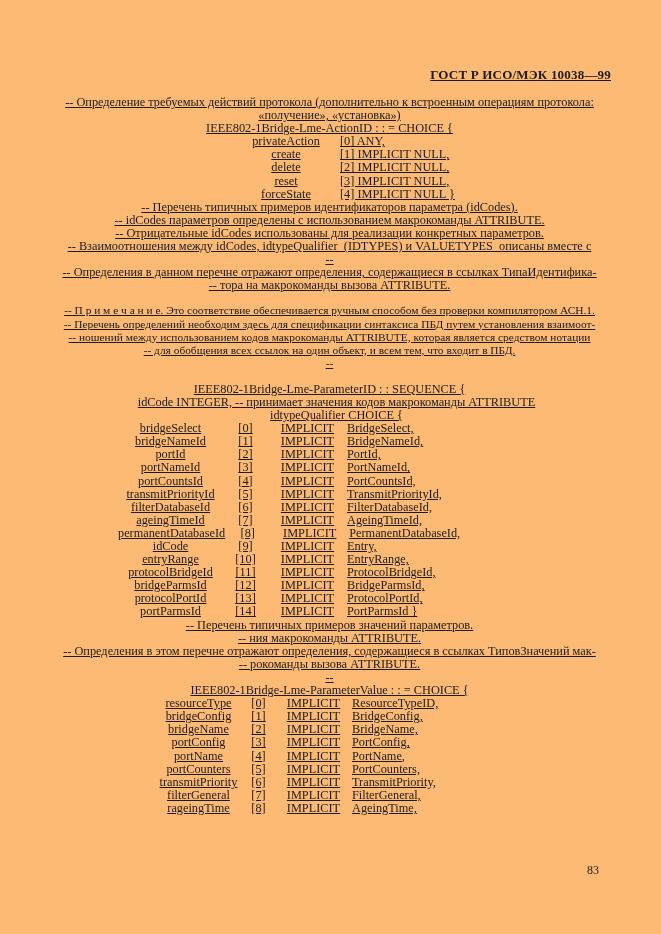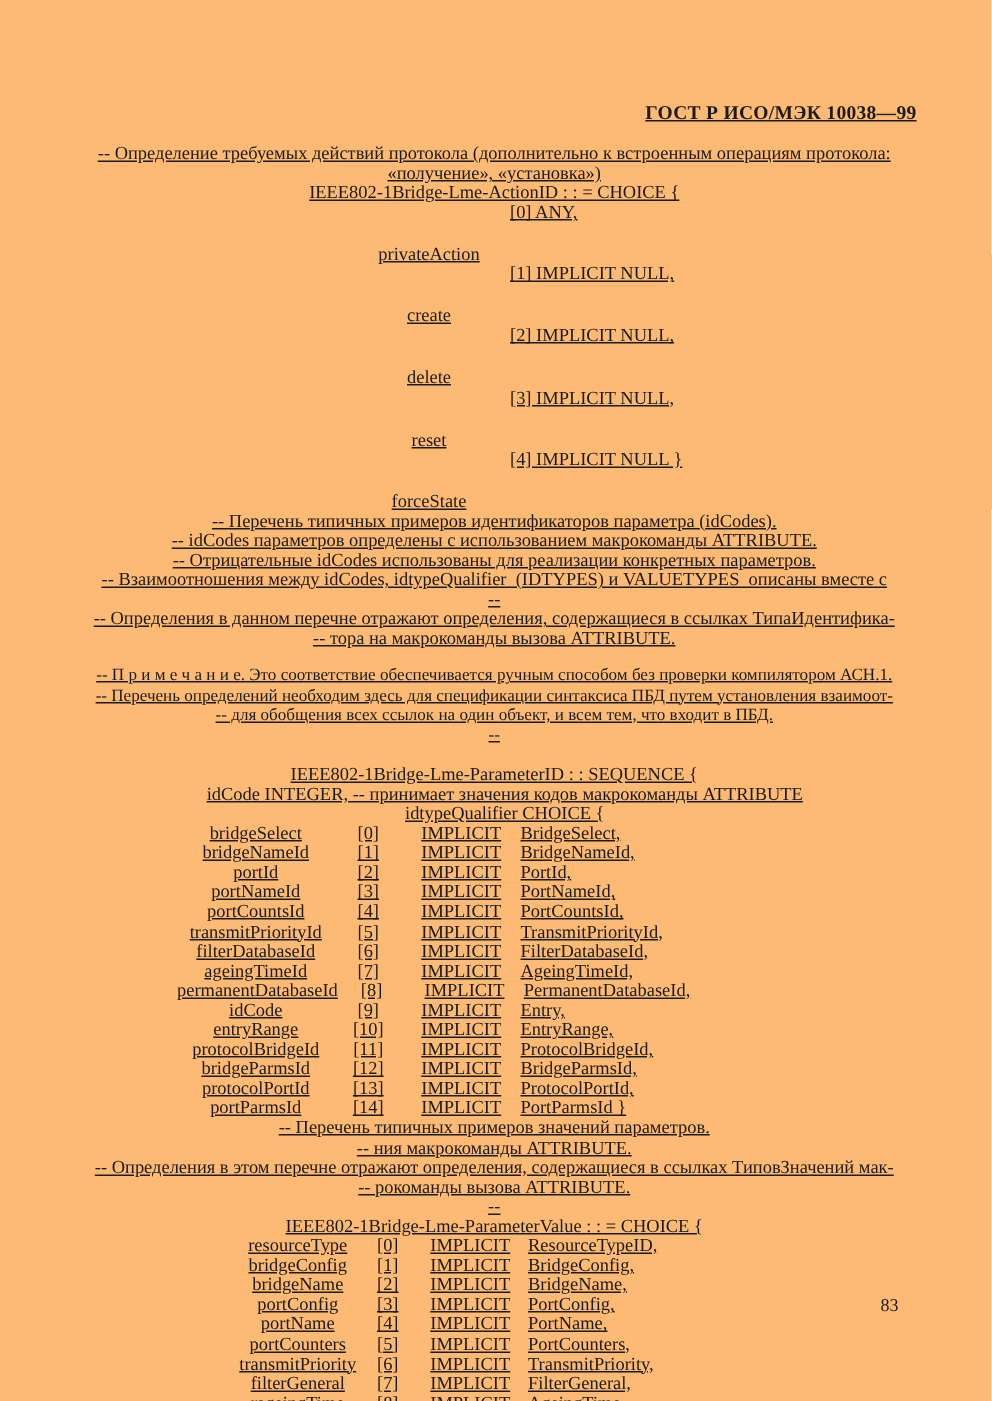--- a/index.html
+++ b/index.html
@@ -34,21 +34,21 @@
     text-align: center;
   }
   .note .line { font-size: 11.4px; }
   .spacer { height: 12px; }
   .spacer2 { height: 13px; }
   .sub { margin-left: 14px; }
   .row { display: flex; }
   .row span { white-space: pre; flex: 0 0 auto; }
   
   .act .row { margin-left: 184px; }
-  .act .n { min-width: 108px; margin-top: 28px; }
+  .act .n { min-width: 108px; }
   
   .pid .row { margin-left: 70px; }
   .pid .n { min-width: 105px; }
   .pid .t { min-width: 45px; }
   .pid .k { min-width: 79px; }
   
   .pval .row { margin-left: 107px; }
   .pval .n { min-width: 87px; }
   .pval .t { min-width: 33px; }
   .pval .k { min-width: 77px; }
@@ -85,20 +85,21 @@
   <div class="line">-- Взаимоотношения между idCodes, idtypeQualifier  (IDTYPES) и VALUETYPES  описаны вместе с</div>
   <div class="line">--</div>
   <div class="line">-- Определения в данном перечне отражают определения, содержащиеся в ссылках ТипаИдентифика-</div>
   <div class="line">-- тора на макрокоманды вызова ATTRIBUTE.</div>
 
   <div class="spacer"></div>
 
   <div class="note">
     <div class="line">-- П р и м е ч а н и е. Это соответствие обеспечивается ручным способом без проверки компилятором АСН.1.</div>
     <div class="line">-- Перечень определений необходим здесь для спецификации синтаксиса ПБД путем установления взаимоот-</div>
+    <div class="line">-- ношений между использованием кодов макрокоманды ATTRIBUTE, которая является средством нотации</div>
     <div class="line">-- для обобщения всех ссылок на один объект, и всем тем, что входит в ПБД.</div>
     <div class="line">--</div>
   </div>
 
   <div class="spacer2"></div>
 
   <div class="line">IEEE802-1Bridge-Lme-ParameterID : : SEQUENCE {</div>
   <div class="line sub">idCode INTEGER, -- принимает значения кодов макрокоманды ATTRIBUTE</div>
   <div class="line sub">idtypeQualifier CHOICE {</div>
   <div class="pid">

